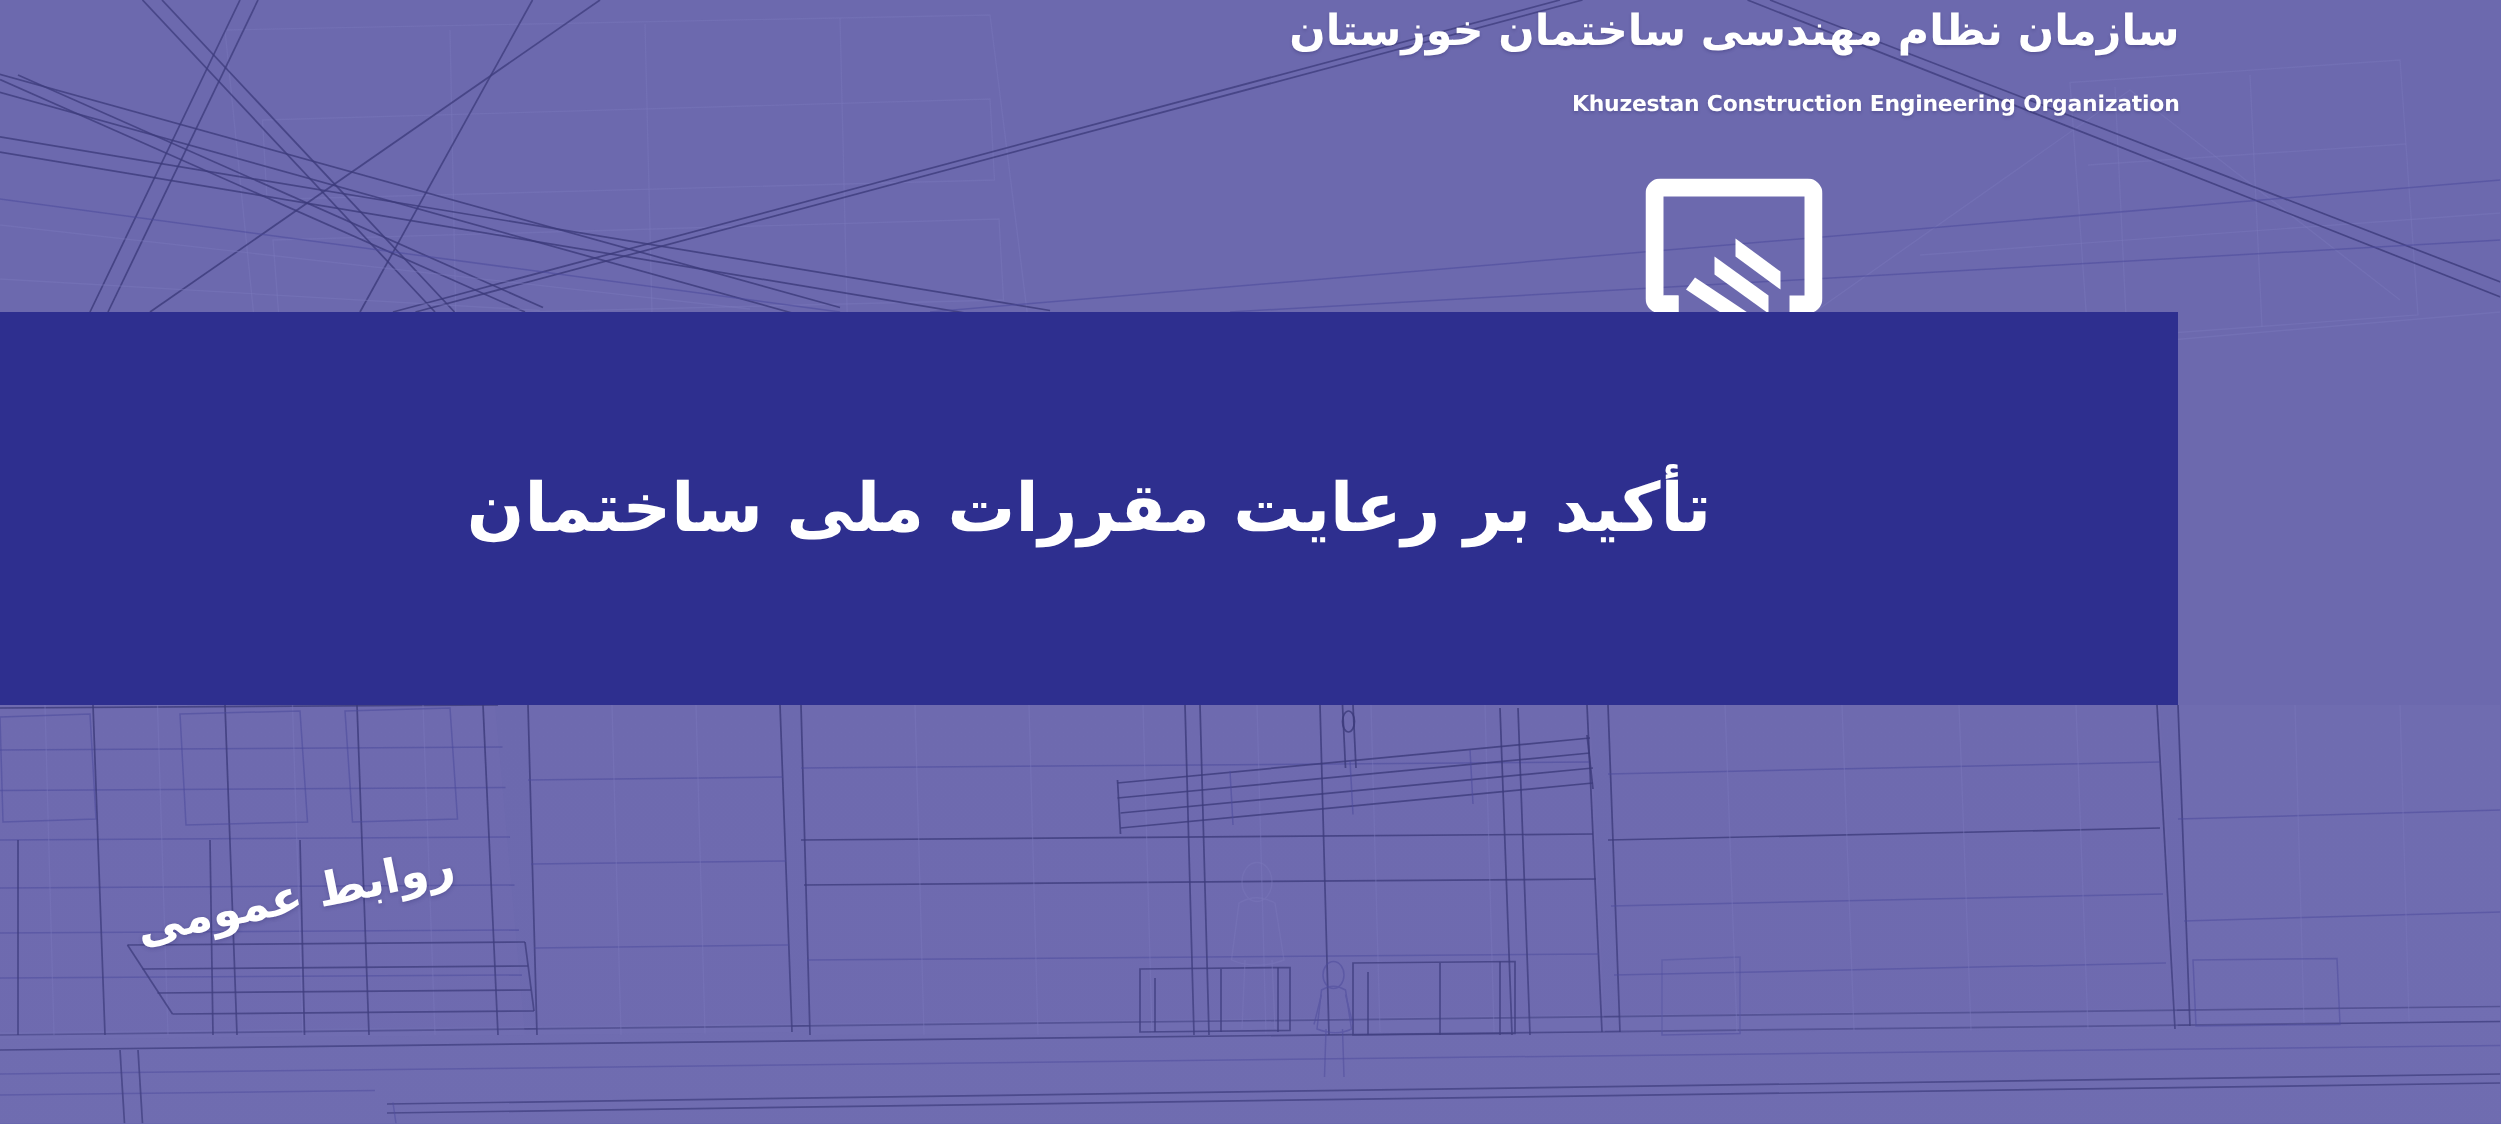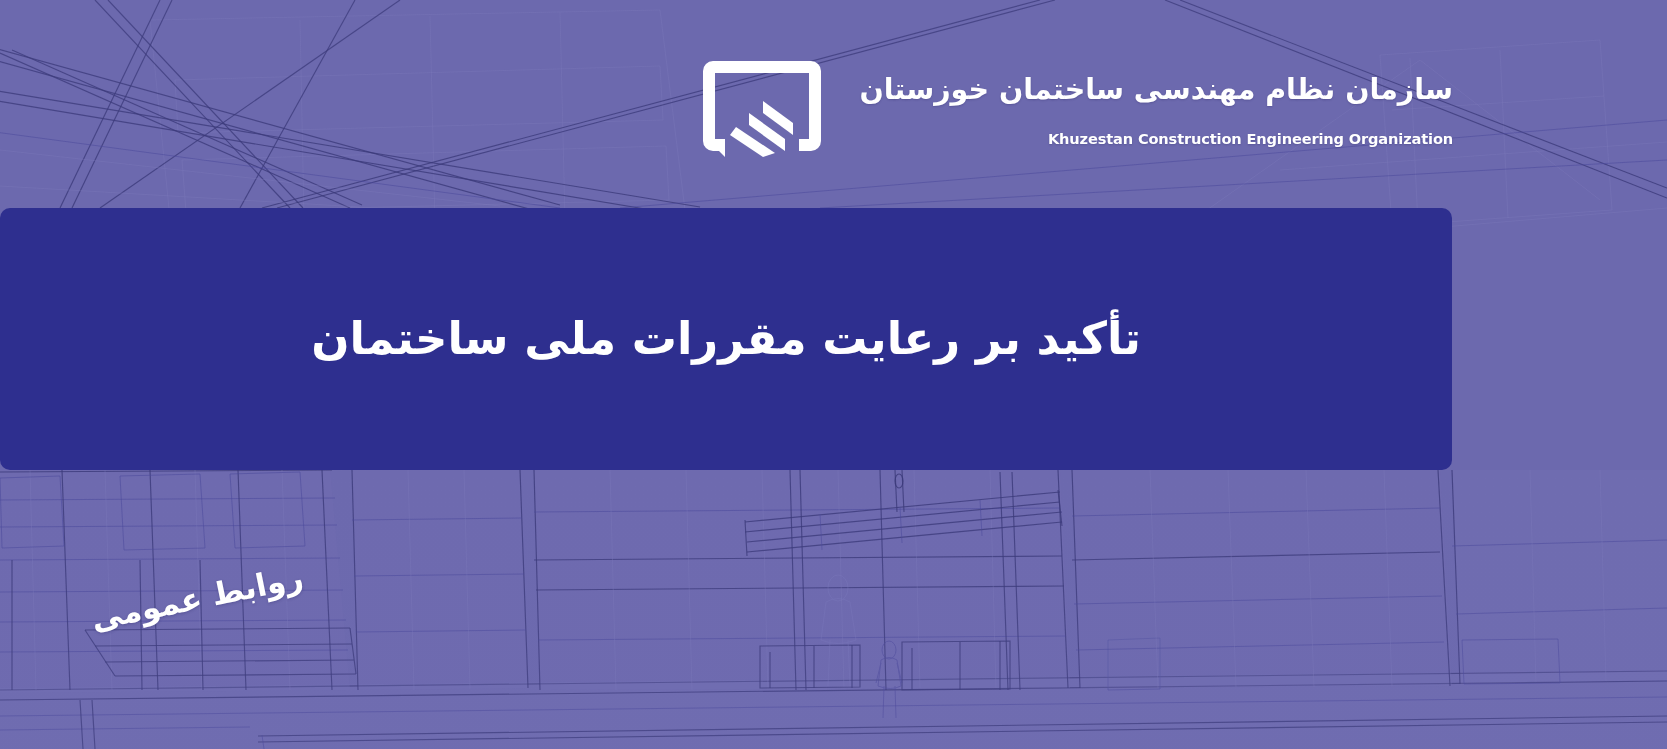--- a/index.html
+++ b/index.html
@@ -47,20 +47,21 @@
     display:flex;
     align-items:center;
     justify-content:flex-start;
     padding:0 214px 0 0;
   }
   #brand-lockup {
     display:flex;
     align-items:center;
     gap:38px;
     margin-top:14px;
+    flex-direction:column;
   }
   #brand-text { text-align:right; }
   #org-name-fa {
     color:#ffffff;
     font-size:28.5px;
     font-weight:bold;
     letter-spacing:-0.3px;
     line-height:1.25;
     white-space:nowrap;
     direction:rtl;
@@ -85,21 +86,20 @@
     top:208px; left:0;
     width:1452px;
     height:262px;
     background:#2e2f8f;
     display:flex;
     flex-direction:column;
     align-items:center;
     justify-content:center;
     gap:4px;
     padding:0 28px;
-    border-radius:10px;
   }
   .title-line {
     color:#ffffff;
     font-size:45px;
     font-weight:bold;
     line-height:1.42;
     direction:rtl;
     text-align:center;
     white-space:nowrap;
     letter-spacing:-0.2px;

